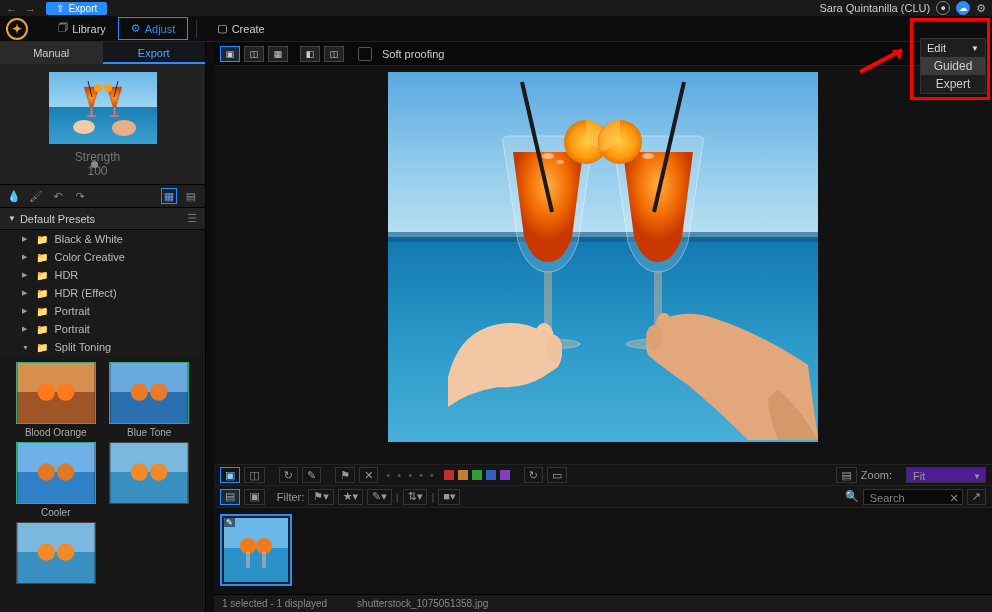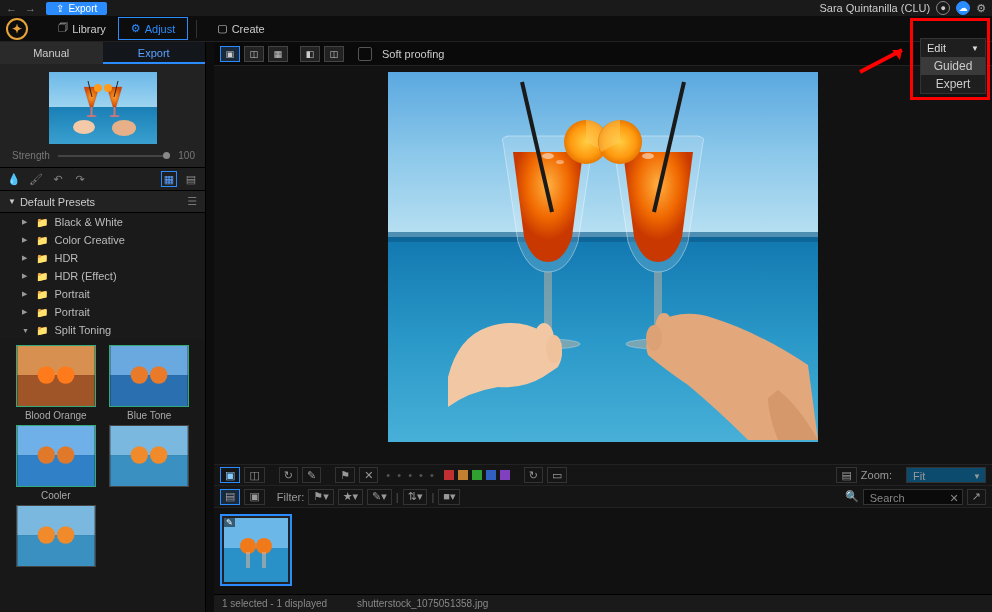--- a/index.html
+++ b/index.html
@@ -16,21 +16,21 @@
   .mode-group { display: flex; align-items: center; gap: 0; }
   .mode-item { padding: 4px 12px; cursor: pointer; display: flex; align-items: center; gap: 4px; }
   .mode-item.active { border: 1px solid #2a8cff; color: #2a8cff; }
   .sep { width: 1px; height: 18px; background: #333; margin: 0 8px; }
   .left-panel { position: absolute; top: 42px; left: 0; width: 206px; bottom: 0; background: #181818; border-right: 1px solid #000; display: flex; flex-direction: column; }
   .tabs { display: flex; height: 22px; }
   .tab { flex: 1; text-align: center; line-height: 22px; background: #2a2a2a; cursor: pointer; }
   .tab.active { background: #13171c; color: #5aa0ff; border-bottom: 2px solid #2a8cff; }
   .preview { padding: 8px 0 2px 0; display: flex; justify-content: center; background: #222; }
   .preview-img { width: 108px; height: 72px; }
-  .strength-row { display: flex; align-items: center; padding: 4px 10px 6px 12px; color: #777; font-size: 10px; background: #222; }
+  .strength-row { display: flex; align-items: center; padding: 4px 10px 6px 0; color: #777; font-size: 12px; background: #222; flex-direction: column; }
   .strength-row .slider { flex: 1; height: 2px; background: #444; margin: 0 8px; position: relative; }
   .strength-row .slider .knob { width: 7px; height: 7px; background: #888; border-radius: 50%; position: absolute; right: 0; top: -3px; }
   .toolrow { display: flex; align-items: center; padding: 3px 6px; border-top: 1px solid #000; border-bottom: 1px solid #000; gap: 6px; background: #1f1f1f;}
   .toolrow .spacer { flex: 1; }
   .toolrow .btn { width: 16px; height: 16px; display: inline-flex; align-items: center; justify-content: center; color: #888; cursor: pointer; }
   .toolrow .btn.active { color: #5aa0ff; border: 1px solid #2a8cff; }
   .preset-header { display: flex; align-items: center; padding: 4px 8px; background: #222; border-bottom: 1px solid #000; cursor: pointer; }
   .preset-header .tri { margin-right: 4px; font-size: 8px; }
   .preset-list { background: #1a1a1a; }
   .preset-list .item { display: flex; align-items: center; padding: 3px 8px 3px 22px; cursor: pointer; gap: 6px; color: #bbb; }
@@ -62,21 +62,21 @@
   .filmstrip .fthumb { width: 72px; height: 72px; border: 2px solid #2a8cff; padding: 2px; background: #222; position: relative; cursor:pointer;}
   .filmstrip .fthumb .badge{position:absolute; top:2px; left:2px; background:rgba(0,0,0,.5); color:#fff; font-size:8px; padding:0 2px;}
   .statusbar { height: 18px; background: #1a1a1a; border-top: 1px solid #000; display: flex; align-items: center; padding: 0 8px; color: #888; font-size: 10px; gap: 30px;}
   .edit-dropdown { position: absolute; top: 22px; right: 6px; width: 66px; border: 1px solid #333; background: #1e1e1e; z-index: 100; }
   .edit-dropdown .hdr { padding: 3px 6px; display: flex; justify-content: space-between; align-items: center; cursor: pointer; color:#ddd;}
   .edit-dropdown .opt { padding: 2px 8px; cursor: pointer; font-size: 12px; text-align:center;}
   .edit-dropdown .opt.sel { background: #3a3a3a; }
   .red-callout { position: absolute; top: 18px; right: 2px; width: 80px; height: 82px; border: 3px solid #ff0000; z-index: 99; pointer-events: none; }
   .red-arrow { position: absolute; top: 44px; right: 84px; z-index: 99; pointer-events: none; }
   .zoom-group{display:flex; align-items:center; gap:14px; color:#999;}
-  .zoom-select{background:#0c4a6e; border:1px solid #333; padding:1px 18px 1px 6px; position:relative; width:80px; font-size:11px; height:16px; line-height:14px;}
+  .zoom-select{background:#4c1d95; border:1px solid #333; padding:1px 18px 1px 6px; position:relative; width:80px; font-size:11px; height:16px; line-height:14px;}
   .zoom-select .caret{position:absolute; right:4px; top:2px; font-size:8px;}
 </style>
 </head>
 <body>
 
 <div class="topbar">
   <div class="nav-arrows">
     <span>←</span>
     <span>→</span>
   </div>

